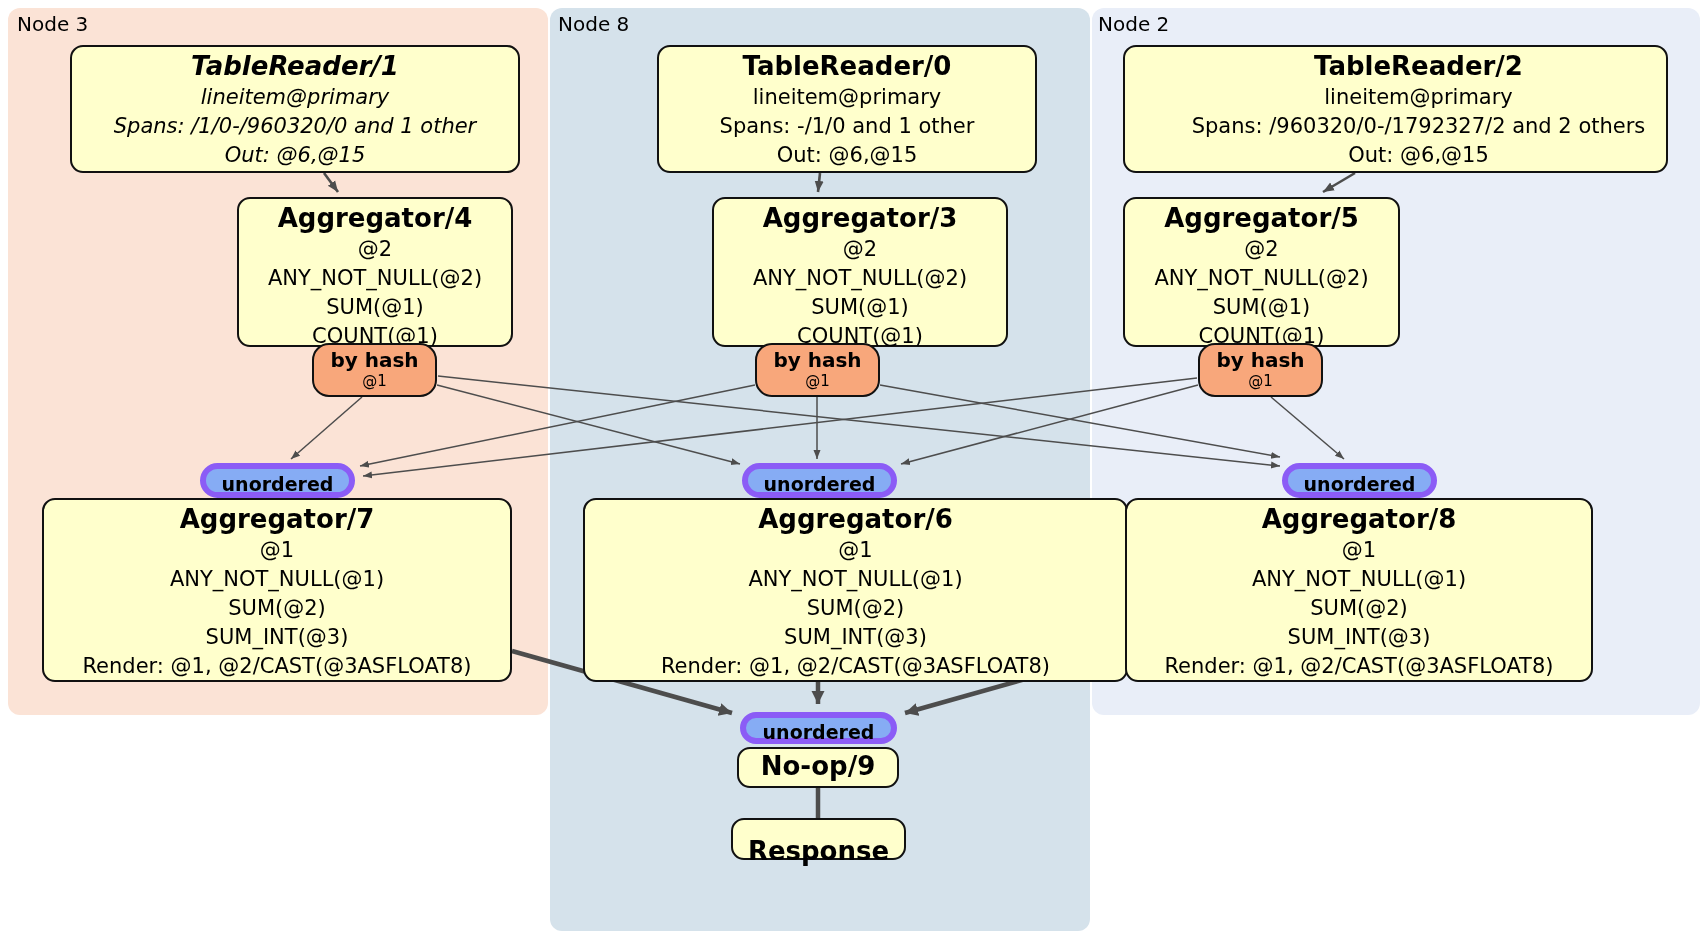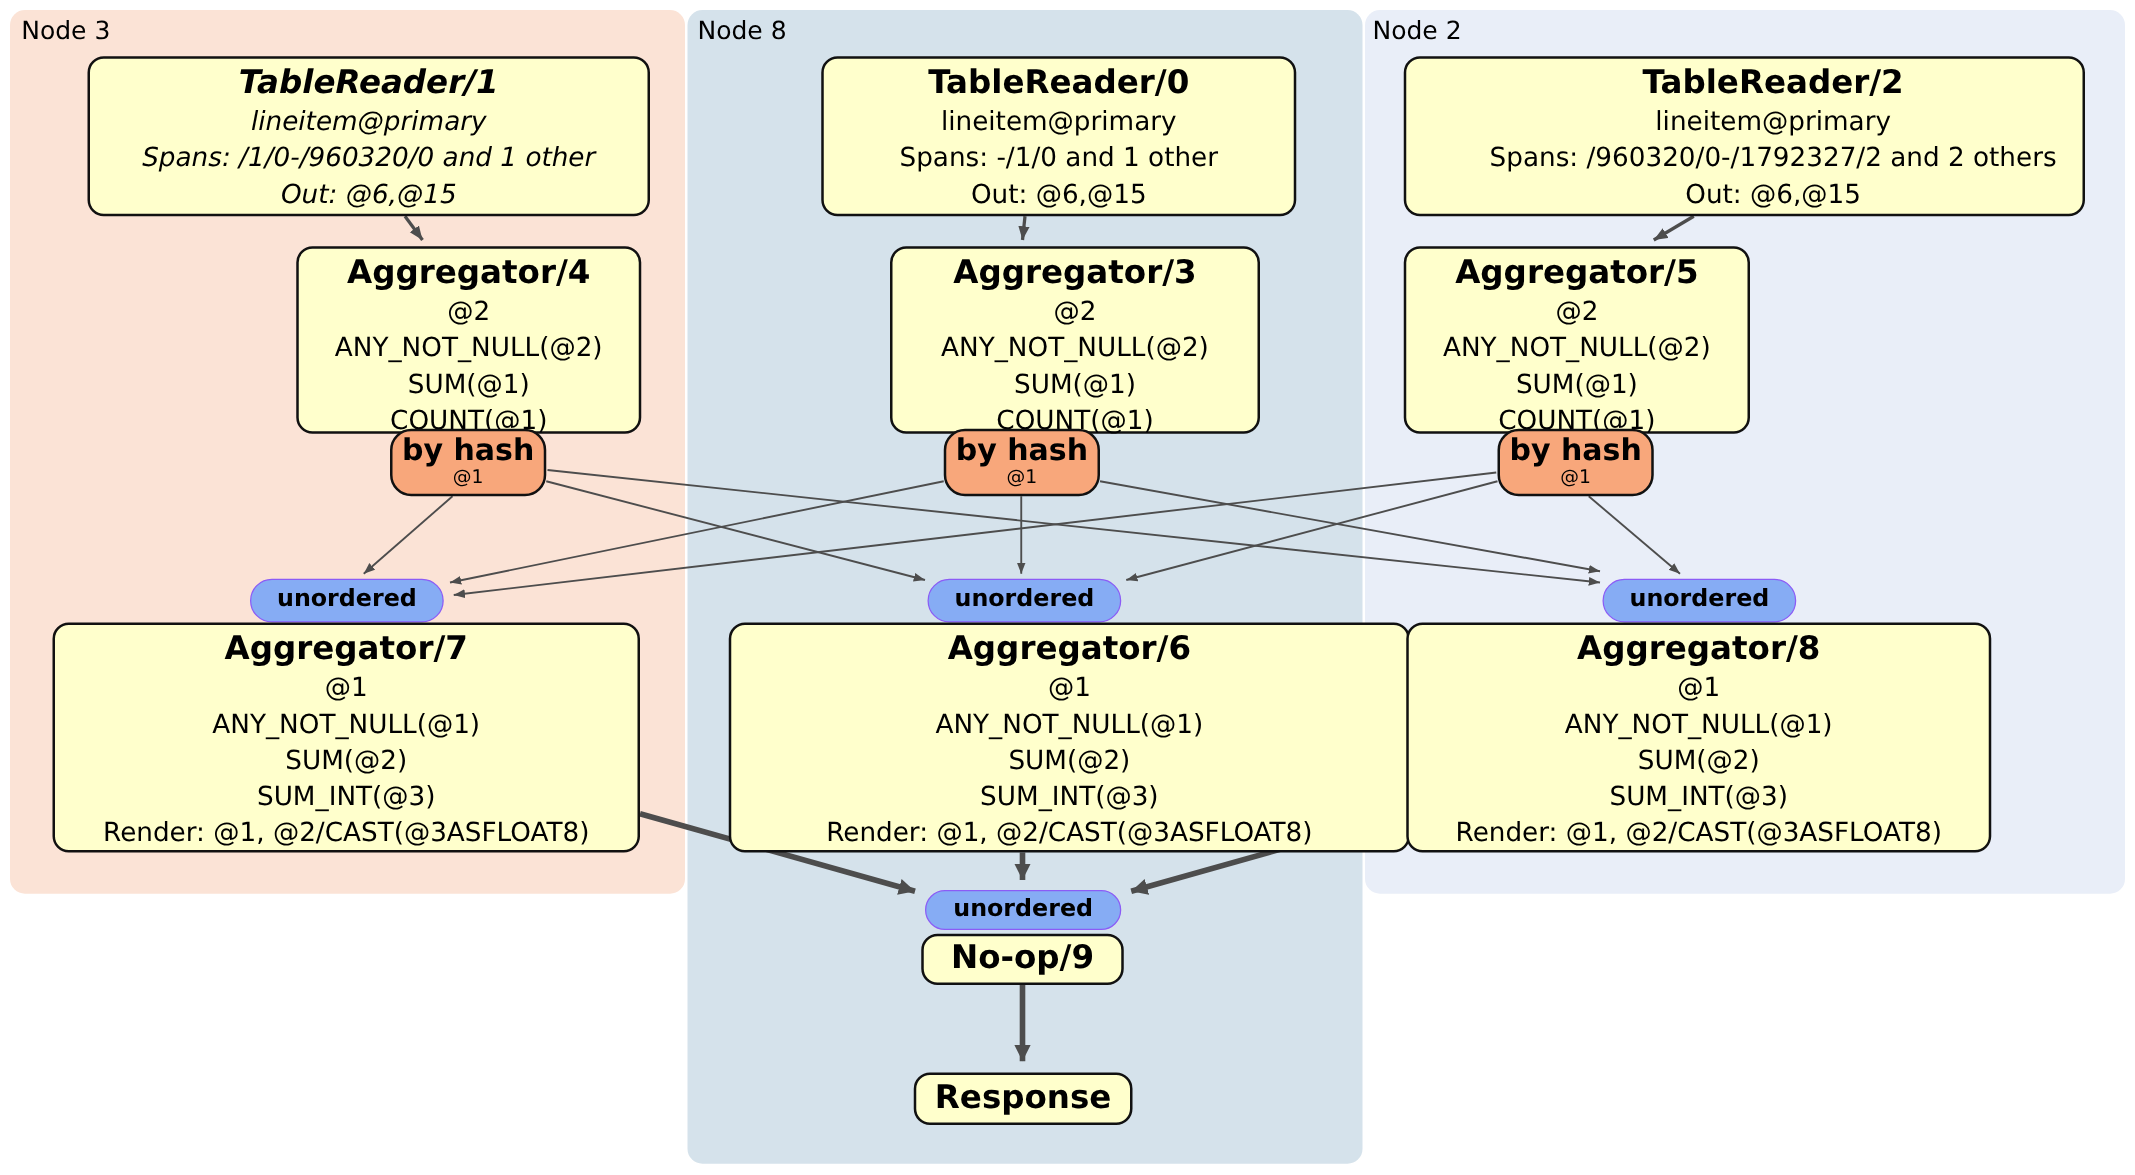--- a/index.html
+++ b/index.html
@@ -17,24 +17,24 @@
     position:absolute; background:#FFFFCC; border:2px solid #111;
     border-radius:13px; text-align:center; box-sizing:border-box;
     padding-top:3px; white-space:nowrap;
   }
   .box .t { font-weight:bold; font-size:26px; line-height:33px; }
   .box .d { font-size:21px; line-height:29px; }
   .router {
     position:absolute; background:#F8A77B; border:2px solid #111;
     border-radius:17px; text-align:center; box-sizing:border-box; padding-top:4px;
   }
-  .router .rt { font-weight:bold; font-size:24px; line-height:23px; }
+  .router .rt { font-weight:bold; font-size:20px; line-height:23px; }
   .router .rd { font-size:15px; line-height:18px; }
   .sync {
-    position:absolute; background:#86ACF4; border:1px solid #8b5cf6;
+    position:absolute; background:#86ACF4; border:6px solid #8b5cf6;
     border-radius:18px; text-align:center; box-sizing:border-box;
     font-weight:bold; font-size:19px; line-height:31px;
   }
 </style>
 </head>
 <body>
 
 <div>
 
   <div class="region" style="left:8px; top:8px; width:540px; height:707px; background:#FBE3D6;"></div>
@@ -157,17 +157,17 @@
     <div class="d">ANY_NOT_NULL(@1)</div>
     <div class="d">SUM(@2)</div>
     <div class="d">SUM_INT(@3)</div>
     <div class="d">Render: @1, @2/CAST(@3ASFLOAT8)</div>
   </div>
 
   <div class="sync" style="left:740px; top:712px; width:157px; height:32px; line-height:28px;">unordered</div>
   <div class="box" style="left:737px; top:747px; width:162px; height:41px; padding-top:1px;">
     <div class="t">No-op/9</div>
   </div>
-  <div class="box" style="left:731px; top:858px; width:175px; height:42px; padding-top:2px;">
+  <div class="box" style="left:731px; top:818px; width:175px; height:42px; padding-top:15px;">
     <div class="t">Response</div>
   </div>
 
 </div>
 
 </body></html>

